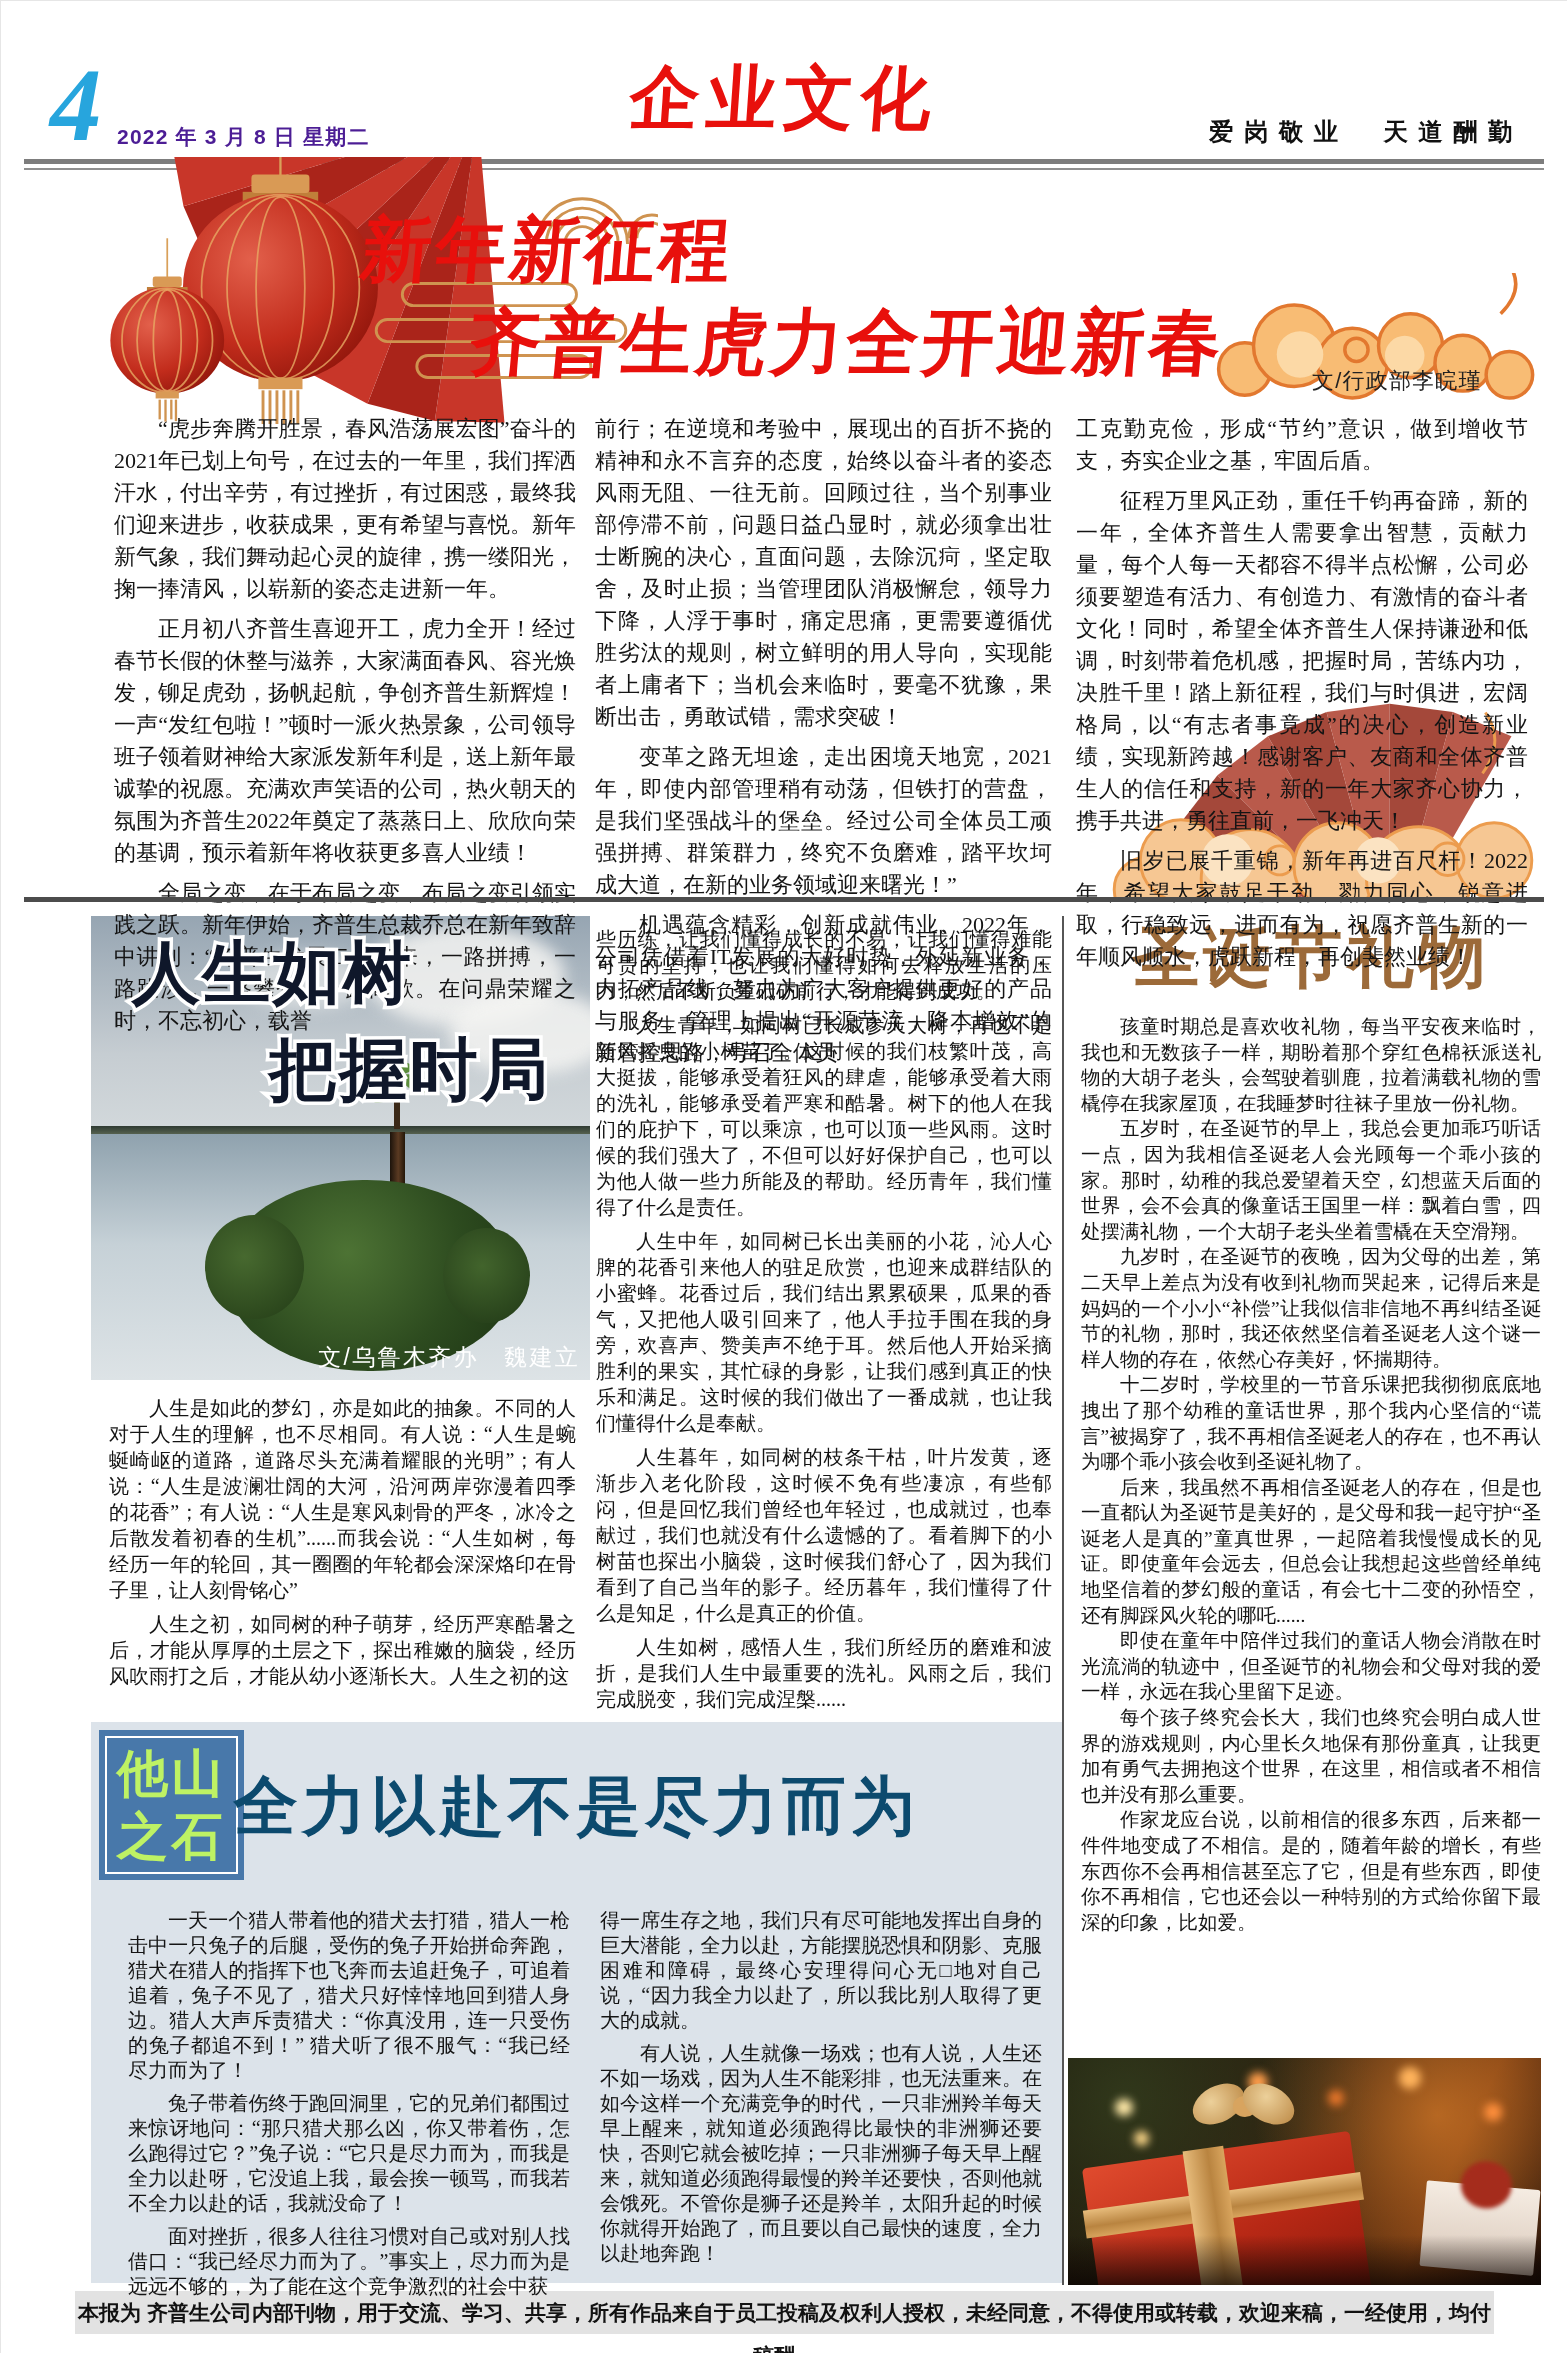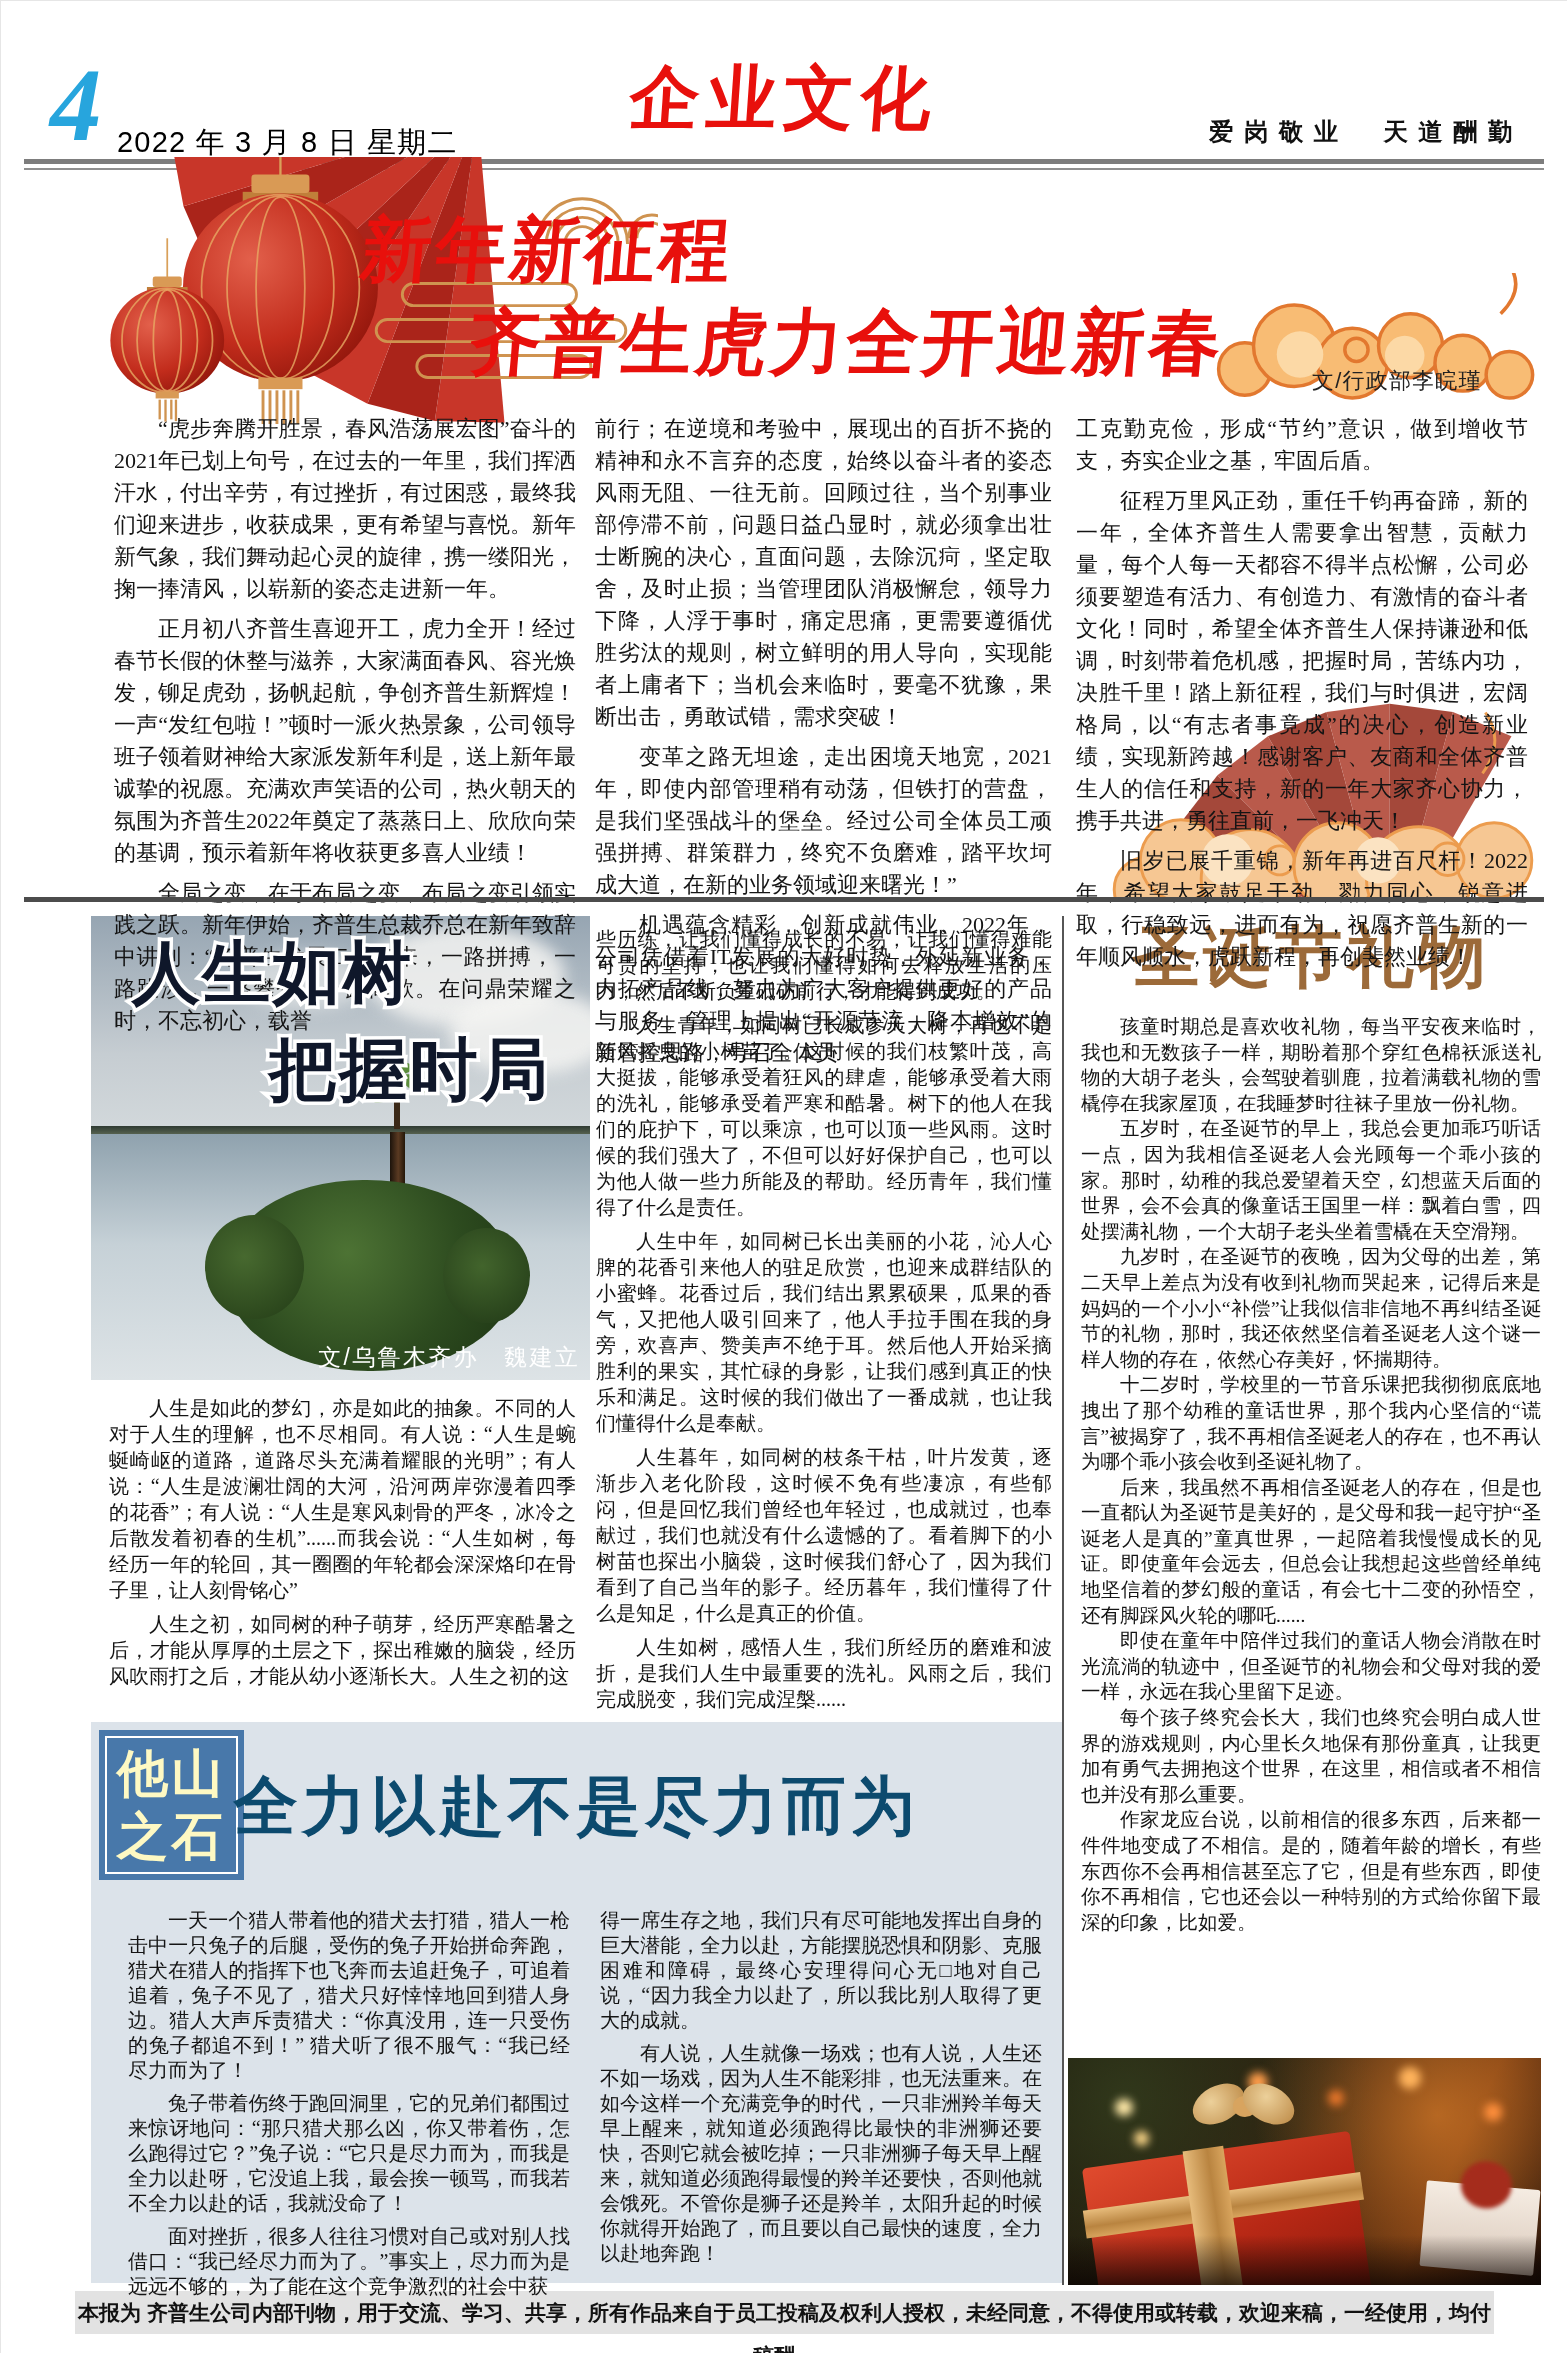--- a/index.html
+++ b/index.html
@@ -3,21 +3,21 @@
 <meta charset="utf-8">
 <style>
   html,body{margin:0;padding:0;background:#fff;}
   .page{position:relative;width:1568px;height:2354px;background:#fff;overflow:hidden;
         font-family:"Liberation Serif","DejaVu Serif",serif;color:#141414;
         border:1.2px solid #e6e6e6;box-sizing:border-box;}
   .abs{position:absolute;}
   .sans{font-family:"Liberation Sans","DejaVu Sans",sans-serif;}
   
   .page-num{left:49px;top:53px;font-size:103px;line-height:1;font-weight:bold;font-style:italic;color:#27a5dd;}
-  .date-line{left:116px;top:122px;font-size:29px;font-weight:normal;letter-spacing:1.2px;color:#000000;}
+  .date-line{left:116px;top:122px;font-size:21px;font-weight:bold;letter-spacing:1.2px;color:#4c1d95;}
   .section-title{left:0;right:0;top:52px;text-align:center;font-size:70px;line-height:1.3;
                  font-weight:900;color:#e8100c;letter-spacing:7px;transform:skewX(-4deg);}
   .slogan{right:44px;top:115px;font-size:24.4px;font-weight:bold;letter-spacing:10.5px;color:#111;}
   .rule-thick{left:23px;right:23px;top:158px;height:5.2px;background:#7d7d7d;}
   .rule-thin{left:23px;right:23px;top:167px;height:2.3px;background:#8f8f8f;}
   
   .hl{color:#e8100c;font-weight:900;letter-spacing:3.5px;transform:skewX(-5deg);white-space:nowrap;z-index:3;}
   .hl1{left:360px;top:202px;font-size:71px;}
   .hl2{left:468px;top:294px;font-size:72px;}
   .byline{left:1311px;top:365px;font-size:22px;color:#222;z-index:3;letter-spacing:1.2px;}
@@ -54,21 +54,21 @@
            background:radial-gradient(circle at 45% 40%,#42642c,#203816);}
   .tree-title{position:absolute;font-family:"Liberation Sans","DejaVu Sans",sans-serif;font-weight:900;
               font-size:68px;line-height:1;color:#0f172a;letter-spacing:2.3px;
               -webkit-text-stroke:7px #fff;paint-order:stroke fill;z-index:4;}
   .tree-caption{position:absolute;left:291px;top:1341px;width:288px;text-align:right;color:#fff;
                 font-size:23px;letter-spacing:2.3px;z-index:4;}
   
   .bottom-box{left:90px;top:1721px;width:971px;height:561px;background:#dce3ea;z-index:1;}
   .badge{position:absolute;left:8.1px;top:8.1px;width:145px;height:150px;background:#4878aa;}
   .badge::after{content:"";position:absolute;left:5.8px;top:5.8px;right:5.8px;bottom:5.8px;border:2.3px solid #fff;}
-  .badge-text{position:absolute;left:0;right:0;top:12.8px;text-align:center;color:#fef9c3;
+  .badge-text{position:absolute;left:0;right:0;top:12.8px;text-align:center;color:#bef264;
               font-size:51px;line-height:63px;font-weight:bold;letter-spacing:3.5px;}
   .bottom-hl{position:absolute;left:0;right:0;top:41px;text-align:center;font-size:64px;
              font-weight:700;letter-spacing:4.6px;color:#0c4a6e;}
   .bot-col{position:absolute;top:178px;font-size:20px;line-height:25px;text-align:justify;}
   
   .gift-photo{left:1067px;top:2057px;width:473px;height:227px;overflow:hidden;
       background:radial-gradient(circle at 78% 25%,rgba(255,150,50,.55),rgba(0,0,0,0) 45%),
                  radial-gradient(circle at 12% 18%,rgba(52,62,30,.85),rgba(0,0,0,0) 55%),
                  linear-gradient(115deg,#171008,#2e1d0e 45%,#6b330f 75%,#1f0f08);}
   .bokeh{position:absolute;border-radius:50%;filter:blur(4.1px);}

